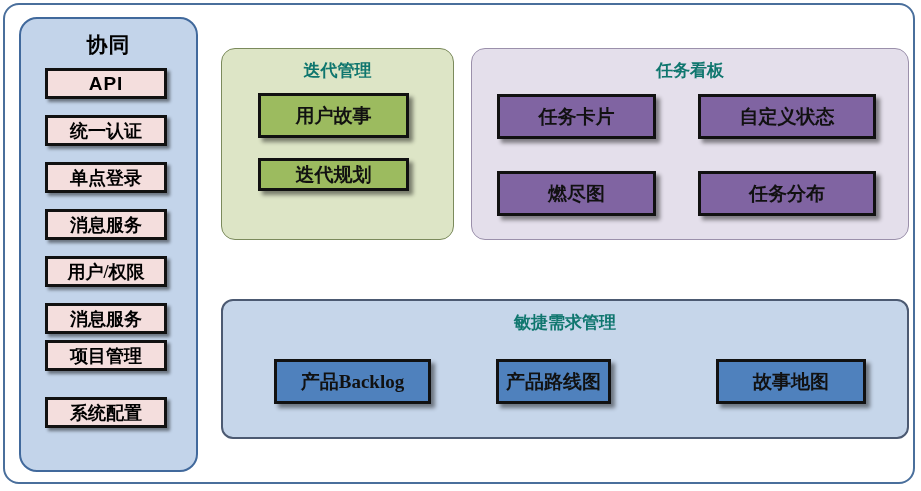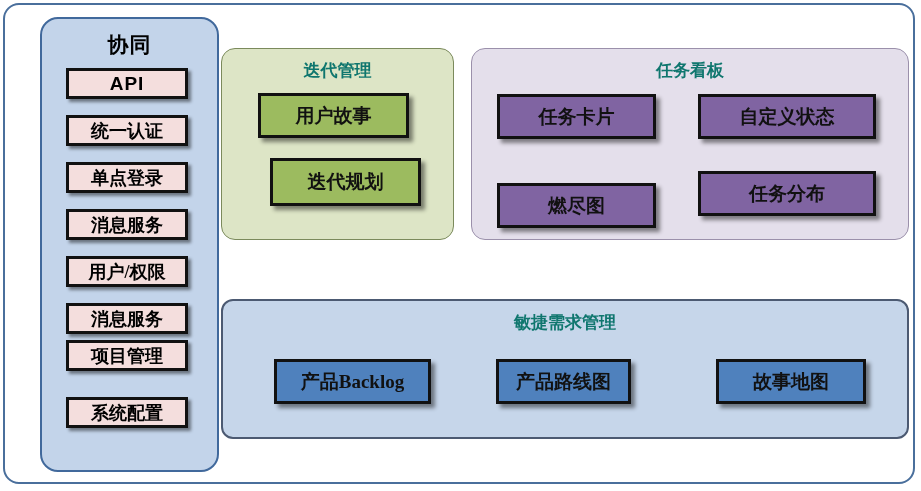--- a/index.html
+++ b/index.html
@@ -32,21 +32,20 @@
   #sidebar {
     position: absolute;
     left: 14px;
     top: 12px;
     width: 179px;
     height: 455px;
     box-sizing: border-box;
     background: #c3d4ea;
     border: 2px solid #41699c;
     border-radius: 18px;
-    margin-left: 21px;
   }
   #sidebar-title {
     position: absolute;
     left: 0;
     top: 12px;
     width: 100%;
     text-align: center;
     font-family: "Liberation Sans", "DejaVu Sans", sans-serif;
     font-weight: bold;
     font-size: 21px;
@@ -153,33 +152,33 @@
     <div class="side-item" style="top:237px;">用户/权限</div>
     <div class="side-item" style="top:284px;">消息服务</div>
     <div class="side-item" style="top:321px;">项目管理</div>
     <div class="side-item" style="top:378px;">系统配置</div>
   </div>
 
   <div class="panel" id="panel-iteration">
     <div class="panel-title">迭代管理</div>
 
     <div class="box green" style="left:36px;  top:44px; width:151px; height:45px;">用户故事</div>
-    <div class="box green" style="left:48px;  top:109px; width:151px; height:48px;">迭代规划</div>
+    <div class="box green" style="left:36px;  top:109px; width:151px; height:33px;">迭代规划</div>
   </div>
 
   <div class="panel" id="panel-taskboard">
     <div class="panel-title">任务看板</div>
 
     <div class="box purple" style="left:226px; top:45px; width:178px; height:45px;">自定义状态</div>
     <div class="box purple" style="left:25px;  top:45px; width:159px; height:45px;">任务卡片</div>
-    <div class="box purple" style="left:25px;  top:122px; width:159px; height:45px;margin-top:12px;">燃尽图</div>
+    <div class="box purple" style="left:25px;  top:122px; width:159px; height:45px;">燃尽图</div>
     <div class="box purple" style="left:226px; top:122px; width:178px; height:45px;">任务分布</div>
   </div>
 
   <div class="panel" id="panel-agile">
     <div class="panel-title">敏捷需求管理</div>
 
     <div class="box blue" style="left:51px;  top:58px; width:157px; height:45px;">产品Backlog</div>
-    <div class="box blue" style="left:273px; top:58px; width:135px; height:45px;">产品路线图</div>
+    <div class="box blue" style="left:273px; top:58px; width:115px; height:45px;">产品路线图</div>
     <div class="box blue" style="left:493px; top:58px; width:150px; height:45px;">故事地图</div>
   </div>
 
 </div>
 
 </body></html>

